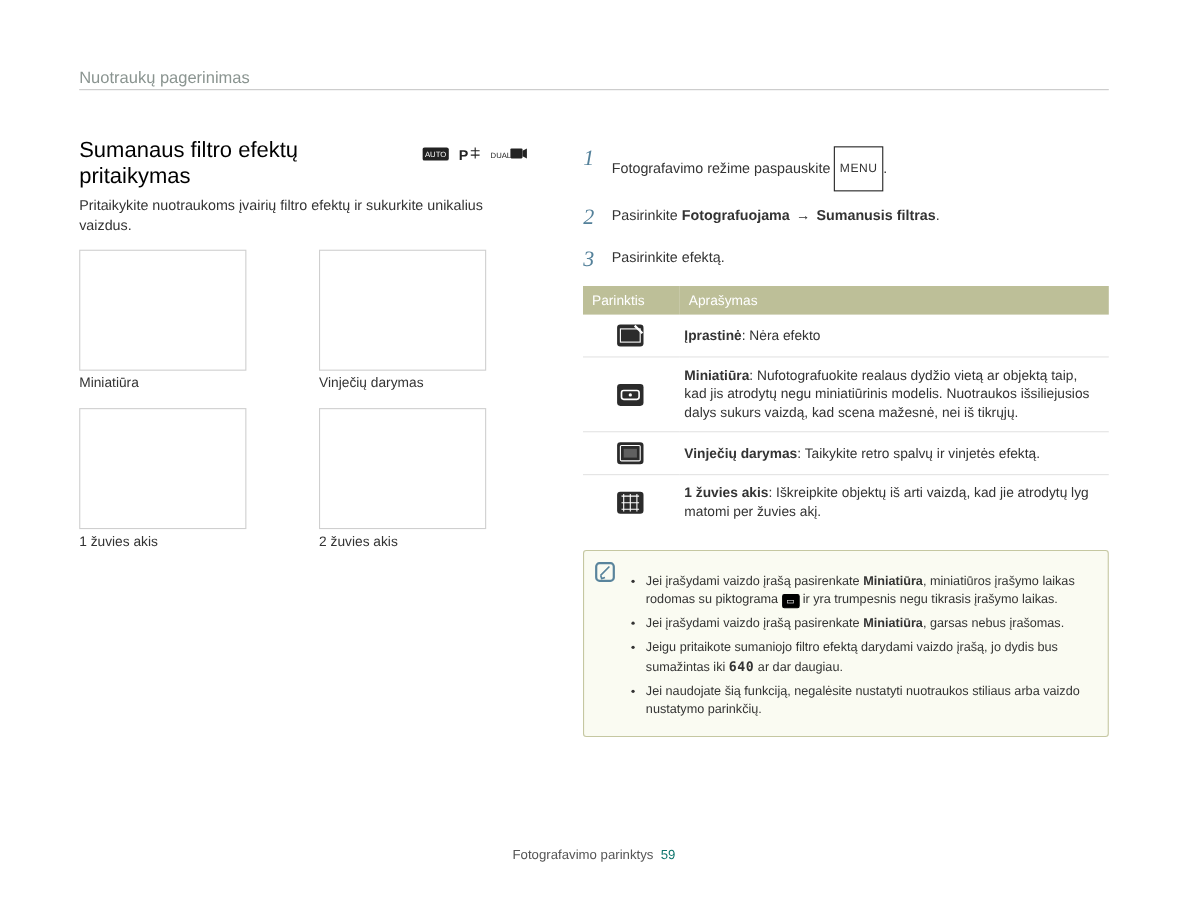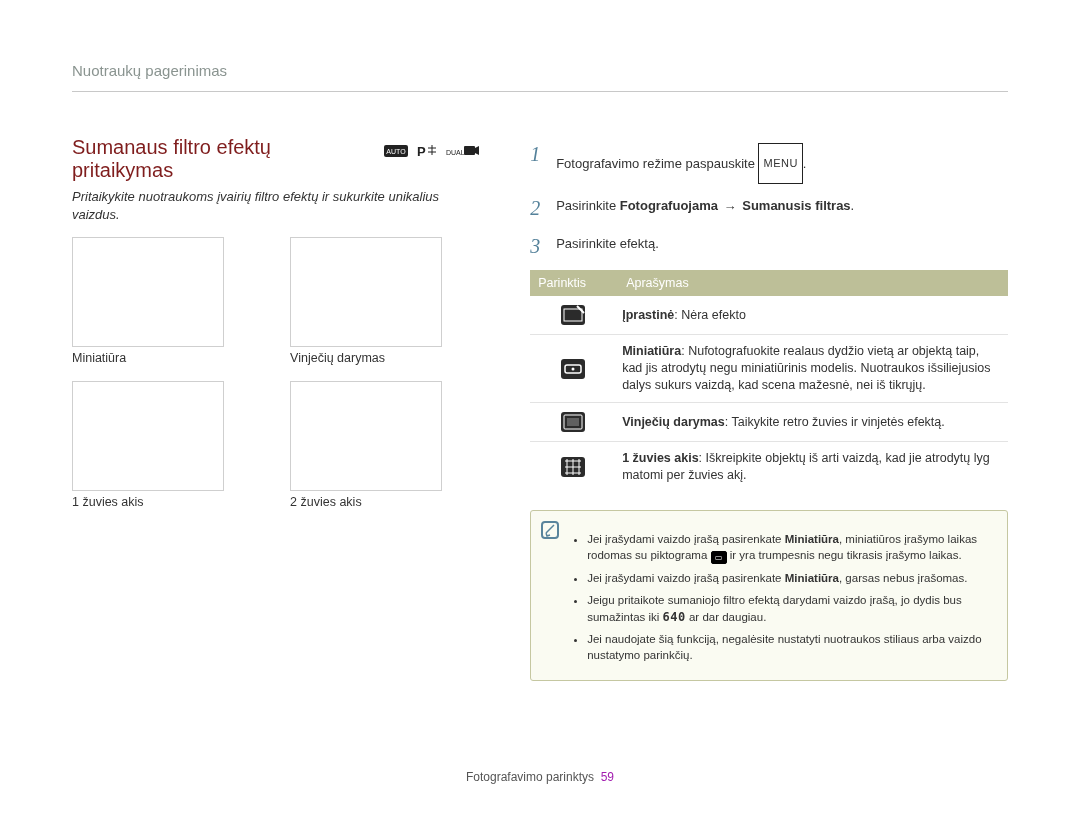--- a/index.html
+++ b/index.html
@@ -10,38 +10,38 @@
     color: #333;
     background: #fff;
     width: 1080px;
     height: 815px;
     box-sizing: border-box;
     padding: 62px 72px 0 72px;
   }
   .header {
     color: #8a9490;
     font-size: 15px;
-    padding-bottom: 12px;
+    padding-bottom: 2px;
     border-bottom: 1px solid #c8c8c8;
     margin-bottom: 44px;
   }
   .cols {
     display: flex;
     gap: 50px;
   }
   .left { width: 410px; }
   .right { width: 480px; }
   .title-row { display: flex; align-items: baseline; gap: 14px; }
   .title {
-    color: #7f1d1d;
+    color: #000000;
     font-size: 20px;
     font-weight: normal;
   }
   .mode-icons svg { vertical-align: middle; }
-  .subtitle { margin-top: 6px; line-height: 1.35; font-style: italic; }
+  .subtitle { margin-top: 6px; line-height: 1.35; }
   .thumbs {
     display: grid;
     grid-template-columns: 1fr 1fr;
     column-gap: 28px;
     row-gap: 6px;
     margin-top: 14px;
   }
   .thumb-box {
     width: 150px; height: 108px;
     border: 1px solid #cfcfcf;
@@ -134,21 +134,21 @@
     letter-spacing: .5px;
   }
   .footer {
     position: absolute;
     width: 1080px; left: 0;
     top: 770px;
     text-align: center;
     font-size: 12px;
     color: #555;
   }
-  .footer .pg { color: #a21caf; }
+  .footer .pg { color: #0f766e; }
 </style>
 </head>
 <body>
 
 <div class="header">Nuotraukų pagerinimas</div>
 
 <div class="cols">
   <div class="left">
     <div class="title-row">
       <span class="title">Sumanaus ﬁltro efektų pritaikymas</span>
@@ -240,21 +240,21 @@
         <td><span class="bold">Miniatiūra</span><span>: Nufotografuokite realaus dydžio vietą ar objektą taip, kad jis atrodytų negu miniatiūrinis modelis. Nuotraukos išsiliejusios dalys sukurs vaizdą, kad scena mažesnė, nei iš tikrųjų.</span></td>
       </tr>
       <tr class="row">
         <td class="opt-icon">
           <svg width="26" height="22">
                 <rect x="1" y="1" width="24" height="20" rx="3" fill="#2b2b2b"></rect>
                 <rect x="4" y="4" width="18" height="14" rx="1" fill="none" stroke="#fff" stroke-width="1"></rect>
                 <rect x="7" y="7" width="12" height="8" fill="#fff" opacity=".25"></rect>
               </svg>
         </td>
-        <td><span class="bold">Vinječių darymas</span><span>: Taikykite retro žuvies ir vinjetės efektą.</span></td>
+        <td><span class="bold">Vinječių darymas</span><span>: Taikykite retro spalvų ir vinjetės efektą.</span></td>
       </tr>
       <tr class="row">
         <td class="opt-icon">
           <svg width="26" height="22">
                 <rect x="1" y="1" width="24" height="20" rx="3" fill="#2b2b2b"></rect>
             <path d="M5 5 h16 M5 11 h16 M5 17 h16 M7 3 v16 M13 3 v16 M19 3 v16" stroke="#fff" stroke-width="1" fill="none"></path>
               </svg>
         </td>
         <td><span class="bold">1 žuvies akis</span><span>: Iškreipkite objektų iš arti vaizdą, kad jie atrodytų lyg matomi per žuvies akį.</span></td>
       </tr>

